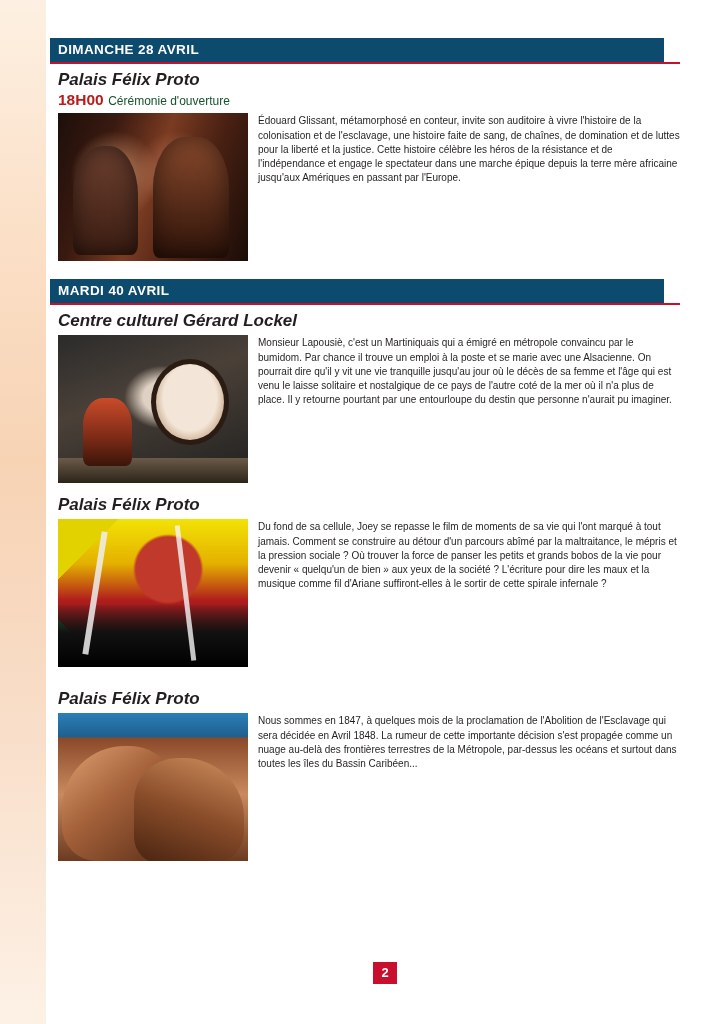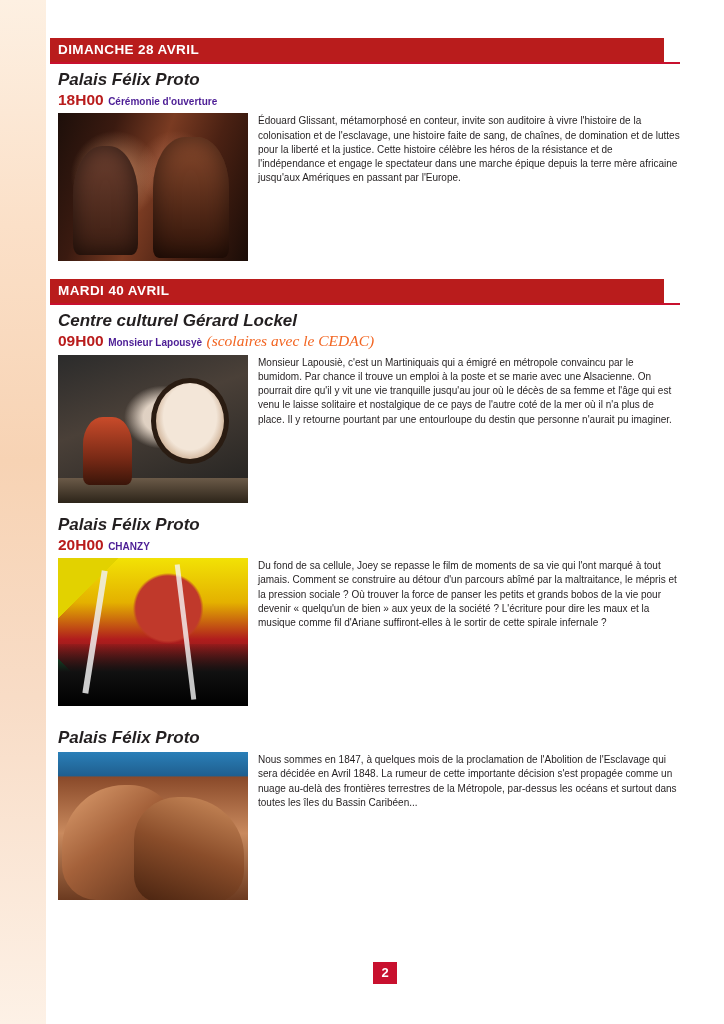--- a/index.html
+++ b/index.html
@@ -33,21 +33,21 @@
   }
   .content {
     position: absolute;
     left: 4px;
     top: 38px;
     width: 630px;
   }
 
   
   .date-banner {
-    background: #b91c1c;
+    background: #0c4a6e;
     color: #ffffff;
     font-weight: bold;
     font-size: 13.5px;
     letter-spacing: 0.4px;
     padding: 4px 8px 5px 8px;
     width: 614px;
     box-sizing: border-box;
   }
   .banner-wrap {
     position: relative;
@@ -74,23 +74,23 @@
     font-size: 16px;
     line-height: 1.15;
   }
   .time {
     color: #b91c1c;
     font-weight: bold;
     font-family: "Liberation Sans", sans-serif;
     font-size: 15.5px;
   }
   .title {
-    color: #4c1d95;
-    font-weight: bold;
-    font-size: 10px;
+    color: #14532d;
+    font-weight: normal;
+    font-size: 12px;
   }
   .subtitle {
     color: #f26522;
     font-style: italic;
     font-weight: normal;
     font-family: "Liberation Serif", serif;
     font-size: 15.5px;
   }
 
   .block {
@@ -243,43 +243,34 @@
 
     <div class="gap-md"></div>
 
     <div class="sec">
       <div class="banner-wrap">
         <div class="date-banner">MARDI 40 AVRIL</div>
       </div>
 
       <div>
         <div class="venue">Centre culturel Gérard Lockel</div>
-        <div class="showline">
-          <span class="time">09H00</span>
-          <span class="title">Monsieur Lapousyè</span>
-          <span class="subtitle">(scolaires avec le CEDAC)</span>
-        </div>
         <div class="block">
           <div class="thumb art2">
             <div class="table"></div>
             <div class="doll"></div>
             <div class="oval"></div>
           </div>
           <div class="desc">Monsieur Lapousiè, c'est un Martiniquais qui a émigré en métropole convaincu par le bumidom. Par chance il trouve un emploi à la poste et se marie avec une Alsacienne. On pourrait dire qu'il y vit une vie tranquille jusqu'au jour où le décès de sa femme et l'âge qui est venu le laisse solitaire et nostalgique de ce pays de l'autre coté de la mer où il n'a plus de place. Il y retourne pourtant par une entourloupe du destin que personne n'aurait pu imaginer.</div>
         </div>
       </div>
 
       <div class="gap-sm"></div>
 
       <div>
         <div class="venue">Palais Félix Proto</div>
-        <div class="showline">
-          <span class="time">20H00</span>
-          <span class="title">CHANZY</span>
-        </div>
         <div class="block">
           <div class="thumb art3">
             <div class="blk"></div>
             <div class="streak"></div>
             <div class="streak2"></div>
           </div>
           <div class="desc">Du fond de sa cellule, Joey se repasse le film de moments de sa vie qui l'ont marqué à tout jamais. Comment se construire au détour d'un parcours abîmé par la maltraitance, le mépris et la pression sociale ? Où trouver la force de panser les petits et grands bobos de la vie pour devenir « quelqu'un de bien » aux yeux de la société ? L'écriture pour dire les maux et la musique comme fil d'Ariane suffiront-elles à le sortir de cette spirale infernale ?</div>
         </div>
       </div>
 

